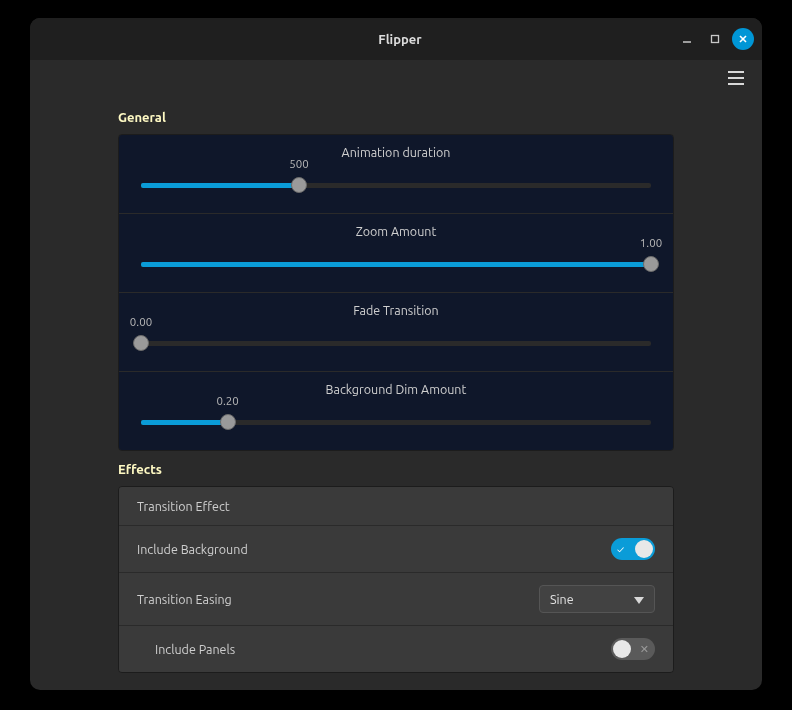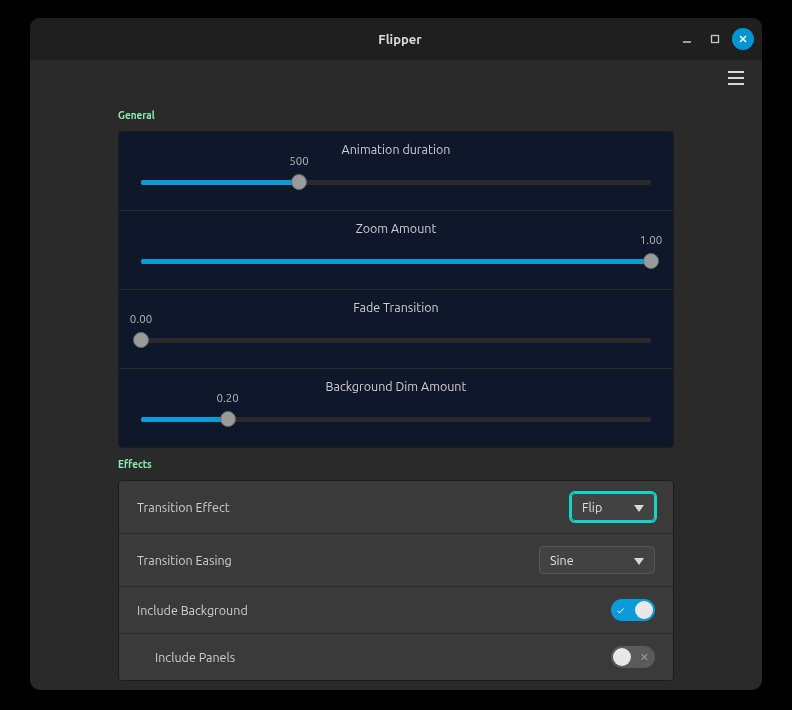--- a/index.html
+++ b/index.html
@@ -45,21 +45,21 @@
   display: flex; flex-direction: column; justify-content: center; gap: 4px;
   align-items: center;
 }
 .hamburger span { width: 16px; height: 2px; background: #d8d8d8; display: block; }
 .content {
   padding: 0 28px 20px 28px;
   color: #d6d6d6;
   overflow: hidden;
 }
 .section-label {
-  font-size: 10px; font-weight: 600; color: #86efac;
+  font-size: 13px; font-weight: 600; color: #fef9c3;
   margin: 14px 0 10px 60px;
 }
 .panel {
   margin: 0 60px;
   border: 1px solid #1c1c1c;
   border-radius: 4px;
   overflow: hidden;
 }
 .slider-row {
   background: #0f172a;
@@ -209,51 +209,43 @@
       </div>
 
     </div>
 
     <div class="section-label" style="margin-top:11px">Effects</div>
 
     <div class="panel">
 
       <div class="effect-row">
         <div class="effect-label">Transition Effect</div>
-        <div class="dropdown focused">
-          <span>Flip</span>
-          <span class="chev">
-            <svg width="10" height="7" viewBox="0 0 10 7">
-                <polygon points="0,0 10,0 5,7" fill="#d8d8d8"></polygon>
-              </svg>
-          </span>
+      </div>
+
+      <div class="effect-row">
+        <div class="effect-label">Include Background</div>
+        <div class="toggle on">
+          <span class="toggle-mark">✓</span>
+          <div class="toggle-knob"></div>
         </div>
       </div>
 
       <div class="effect-row">
         <div class="effect-label">Transition Easing</div>
         <div class="dropdown" style="min-width:116px">
           <span>Sine</span>
           <span class="chev">
             <svg width="10" height="7" viewBox="0 0 10 7">
                 <polygon points="0,0 10,0 5,7" fill="#d8d8d8"></polygon>
               </svg>
           </span>
         </div>
       </div>
 
       <div class="effect-row">
-        <div class="effect-label">Include Background</div>
-        <div class="toggle on">
-          <span class="toggle-mark">✓</span>
-          <div class="toggle-knob"></div>
-        </div>
-      </div>
-
-      <div class="effect-row">
         <div class="effect-label">Include Panels</div>
         <div class="toggle off">
           <div class="toggle-knob"></div>
           <span class="toggle-mark">✕</span>
         </div>
       </div>
 
     </div>
   </div>
 </div>

